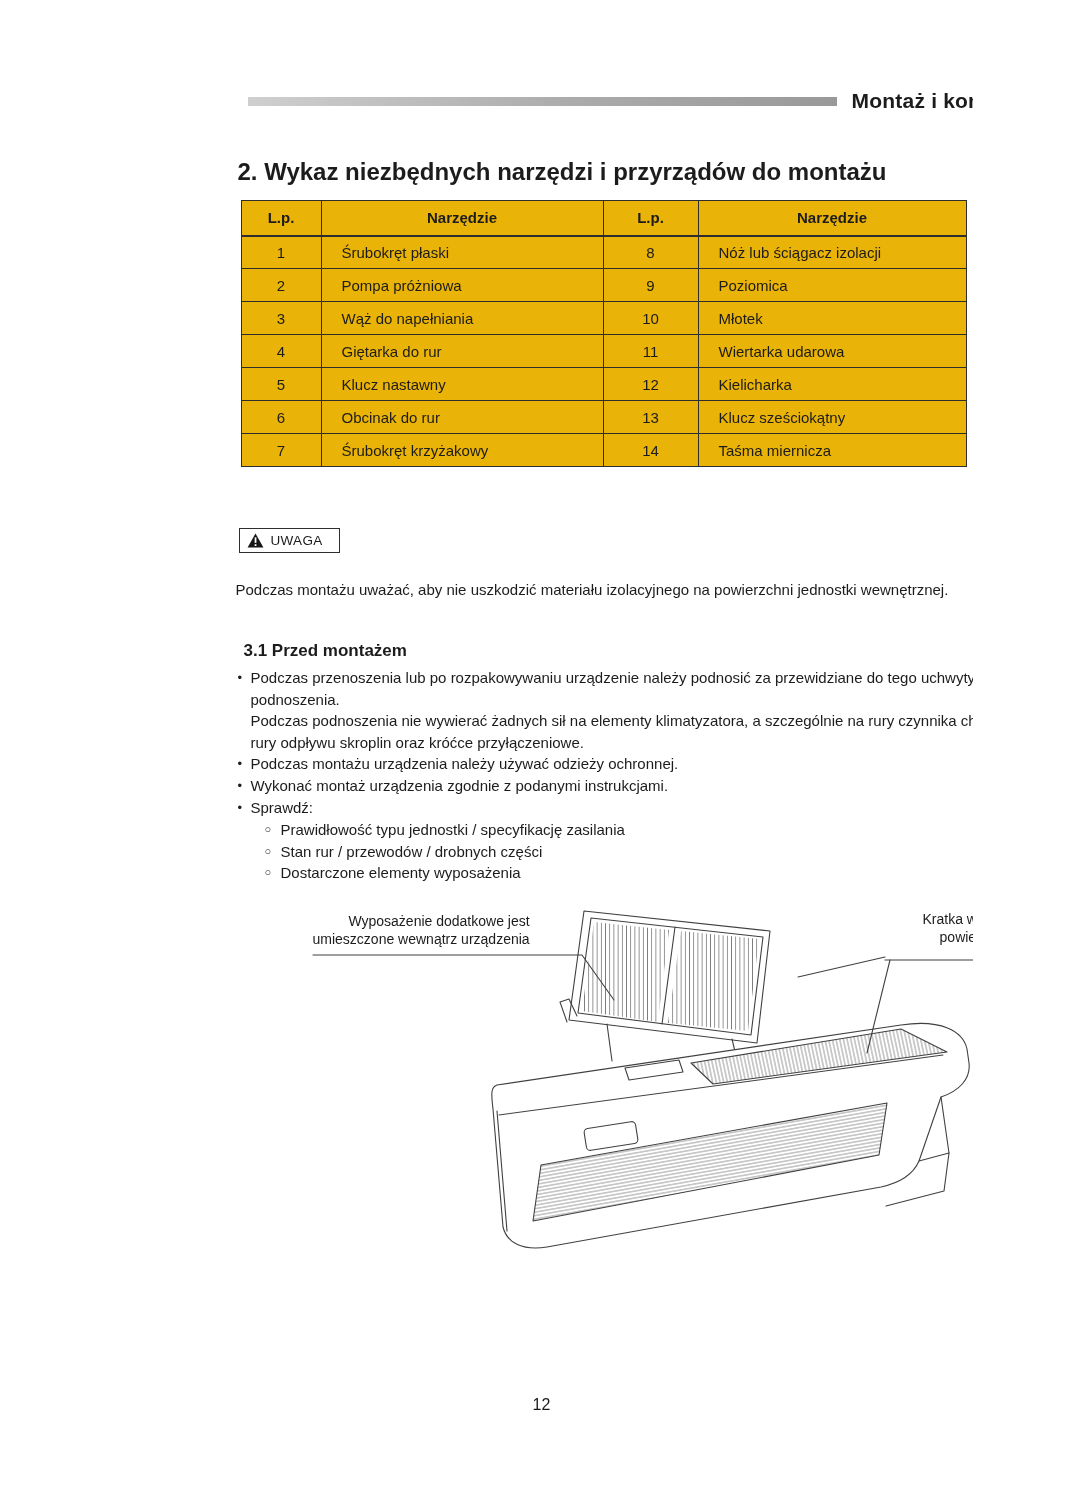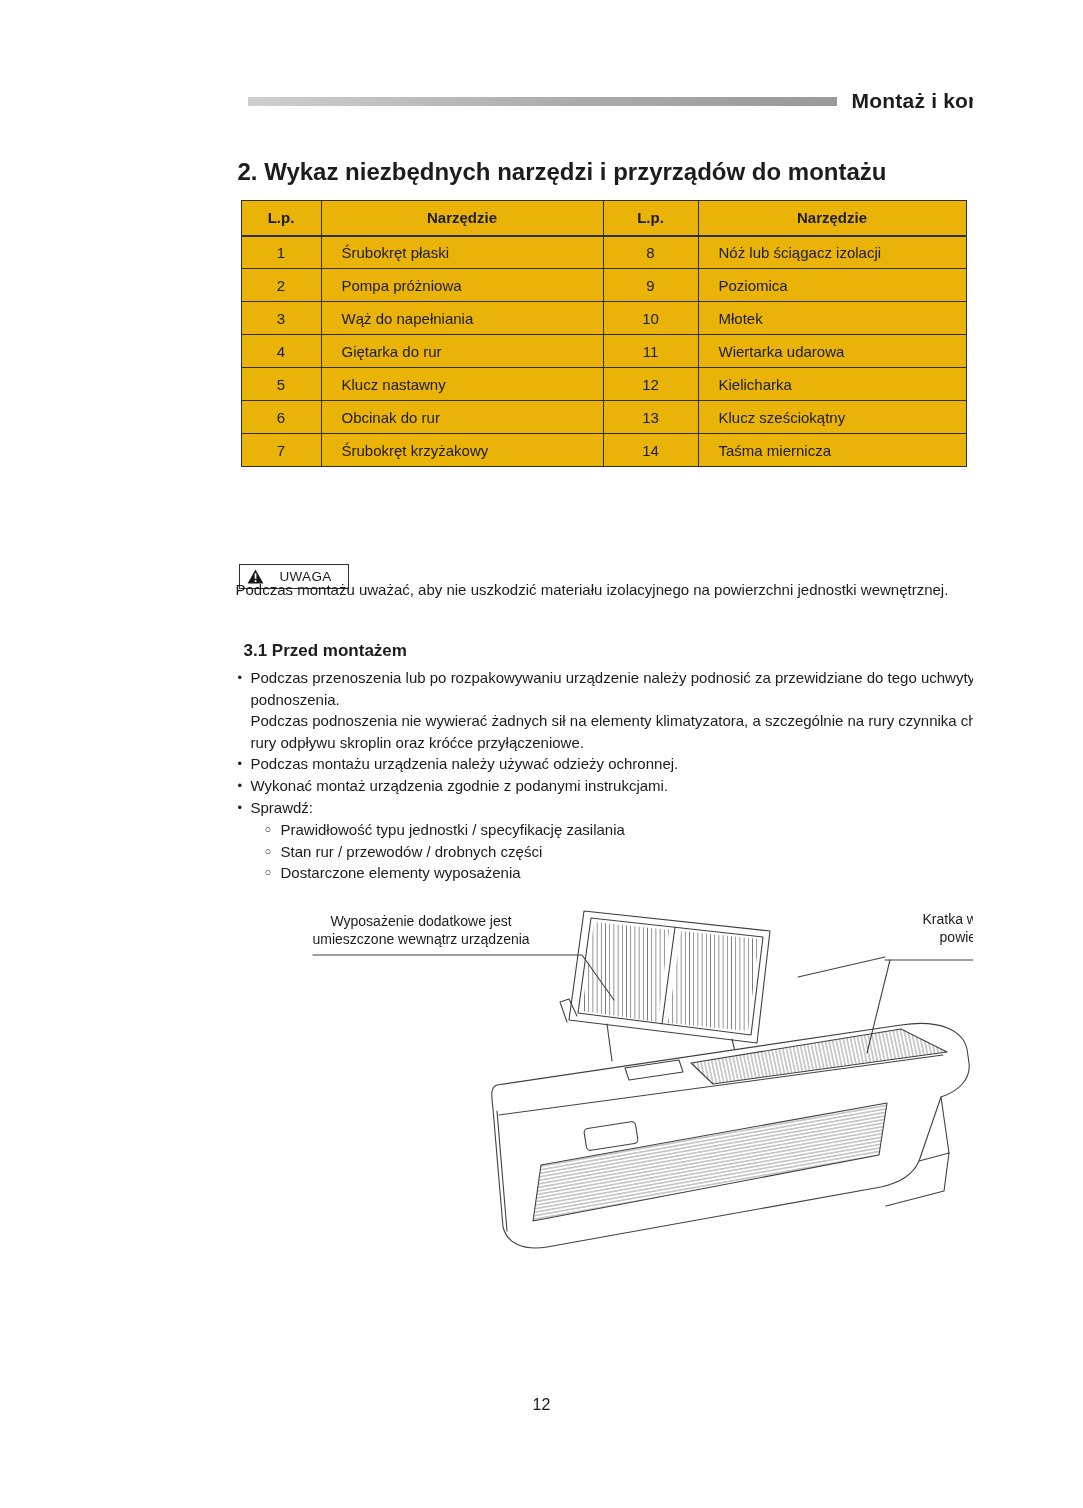--- a/index.html
+++ b/index.html
@@ -25,39 +25,39 @@
   table.tools { position: absolute; top: 200px; left: 130px; border-collapse: collapse; background: #eab308; table-layout: fixed; }
   table.tools th, table.tools td { border: 1px solid #2e2e2e; font-size: 15px; }
   table.tools th { height: 35px; font-weight: bold; text-align: center; border-bottom-width: 2px; }
   table.tools td { height: 33px; }
   td.cell-num { text-align: center; }
   td.cell-tool { padding-left: 20px; text-align: left; }
   .col-num1 { width: 80px; } .col-tool1 { width: 282px; }
   .col-num2 { width: 95px; } .col-tool2 { width: 268px; }
 
   
-  .warning-box { position: absolute; top: 564px; left: 128px; display: inline-flex; align-items: flex-start; gap: 16px; border: 1px solid #2e2e2e; padding: 4px 16px 4px 7px; background: #fff; }
+  .warning-box { position: absolute; top: 528px; left: 128px; display: inline-flex; align-items: flex-start; gap: 7px; border: 1px solid #2e2e2e; padding: 4px 16px 4px 7px; background: #fff; }
   .warn-label { font-size: 13.5px; letter-spacing: 0.3px; }
   .warn-icon svg { display: block; }
   .warn-text { position: absolute; top: 579px; left: 125px; width: 848px; font-size: 15px; line-height: 1.4; }
 
   
   .bullets { position: absolute; top: 667px; left: 127px; width: 840px; font-size: 15px; line-height: 1.44; }
   .bullet { display: flex; align-items: flex-start; }
   .bullet .marker { width: 13px; flex: 0 0 13px; font-size: 13px; line-height: 1.66; }
   .bullet .btext { flex: 1 1 auto; }
   .subitems { margin-top: 1px; }
   .subitem { display: flex; align-items: flex-start; padding-left: 14px; }
   .subitem .smarker { width: 16px; flex: 0 0 16px; font-size: 11px; line-height: 1.96; }
 
   
   .diagram { position: absolute; top: 903px; left: 190px; width: 700px; height: 397px; }
   .diagram svg.unit { position: absolute; left: 0; top: 0; }
   .dlabel { position: absolute; font-size: 14px; line-height: 1.32; }
-  .dlabel-left { left: 12px; top: 9px; text-align: center; }
+  .dlabel-left { left: 12px; top: 9px; text-align: right; }
   .dlabel-right { left: 583px; top: 7px; width: 116px; text-align: right; }
 
   .page-number { position: absolute; top: 1396px; left: 0; width: 100%; text-align: center; font-size: 16px; }
 </style>
 </head>
 <body>
 
 <div class="page">
 
   <div class="header">

